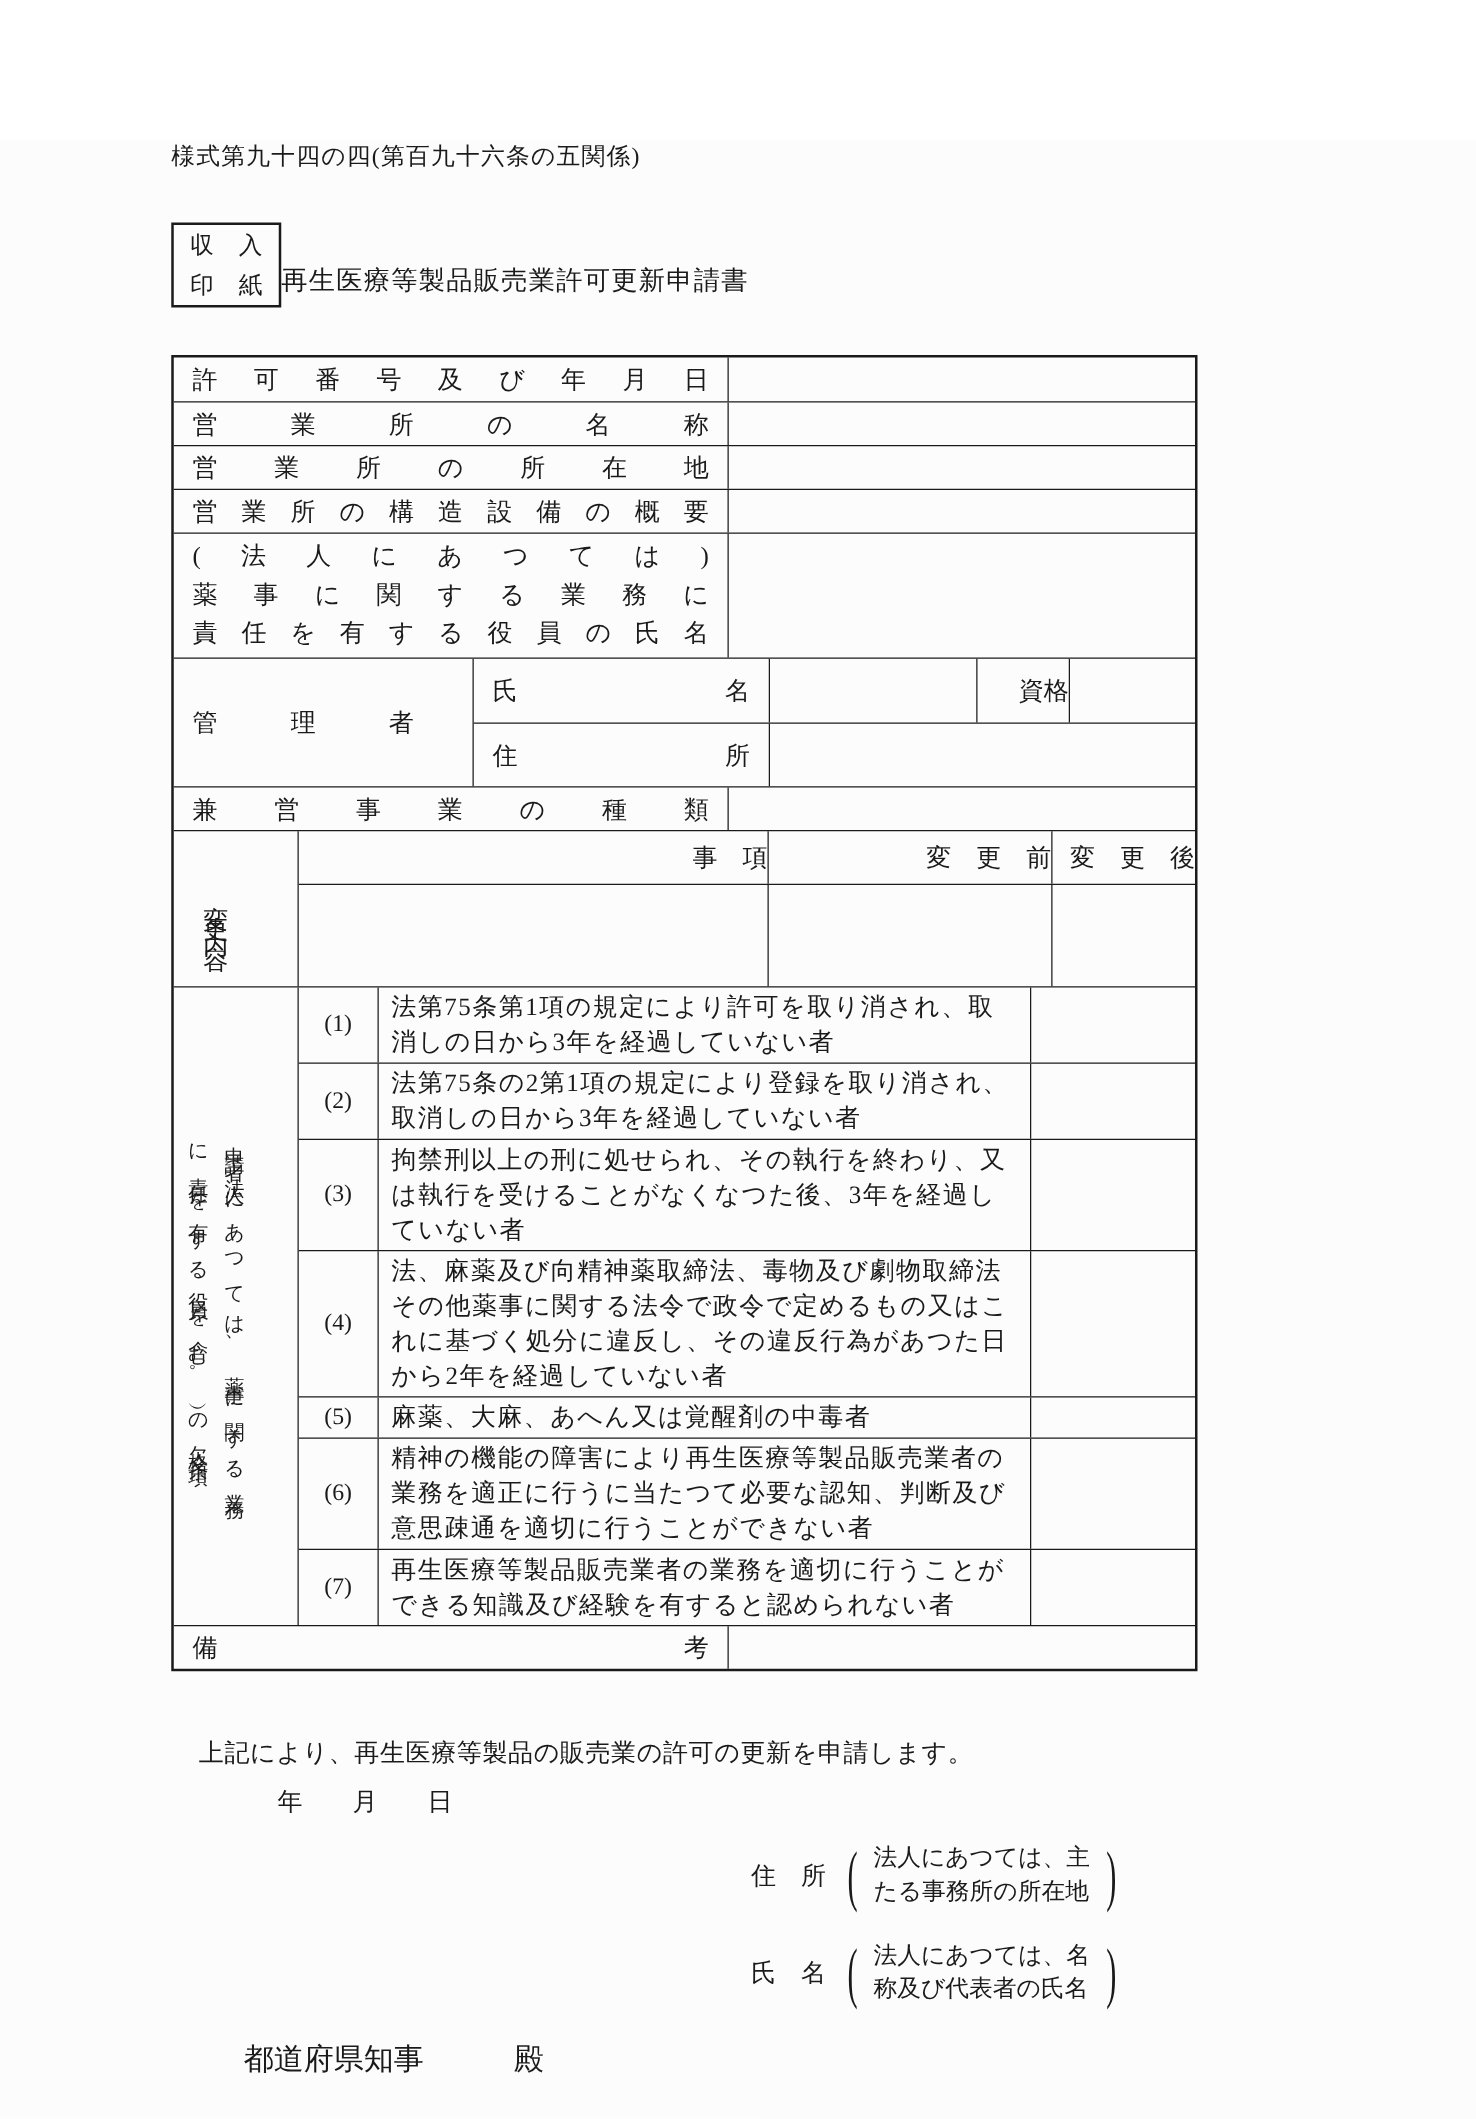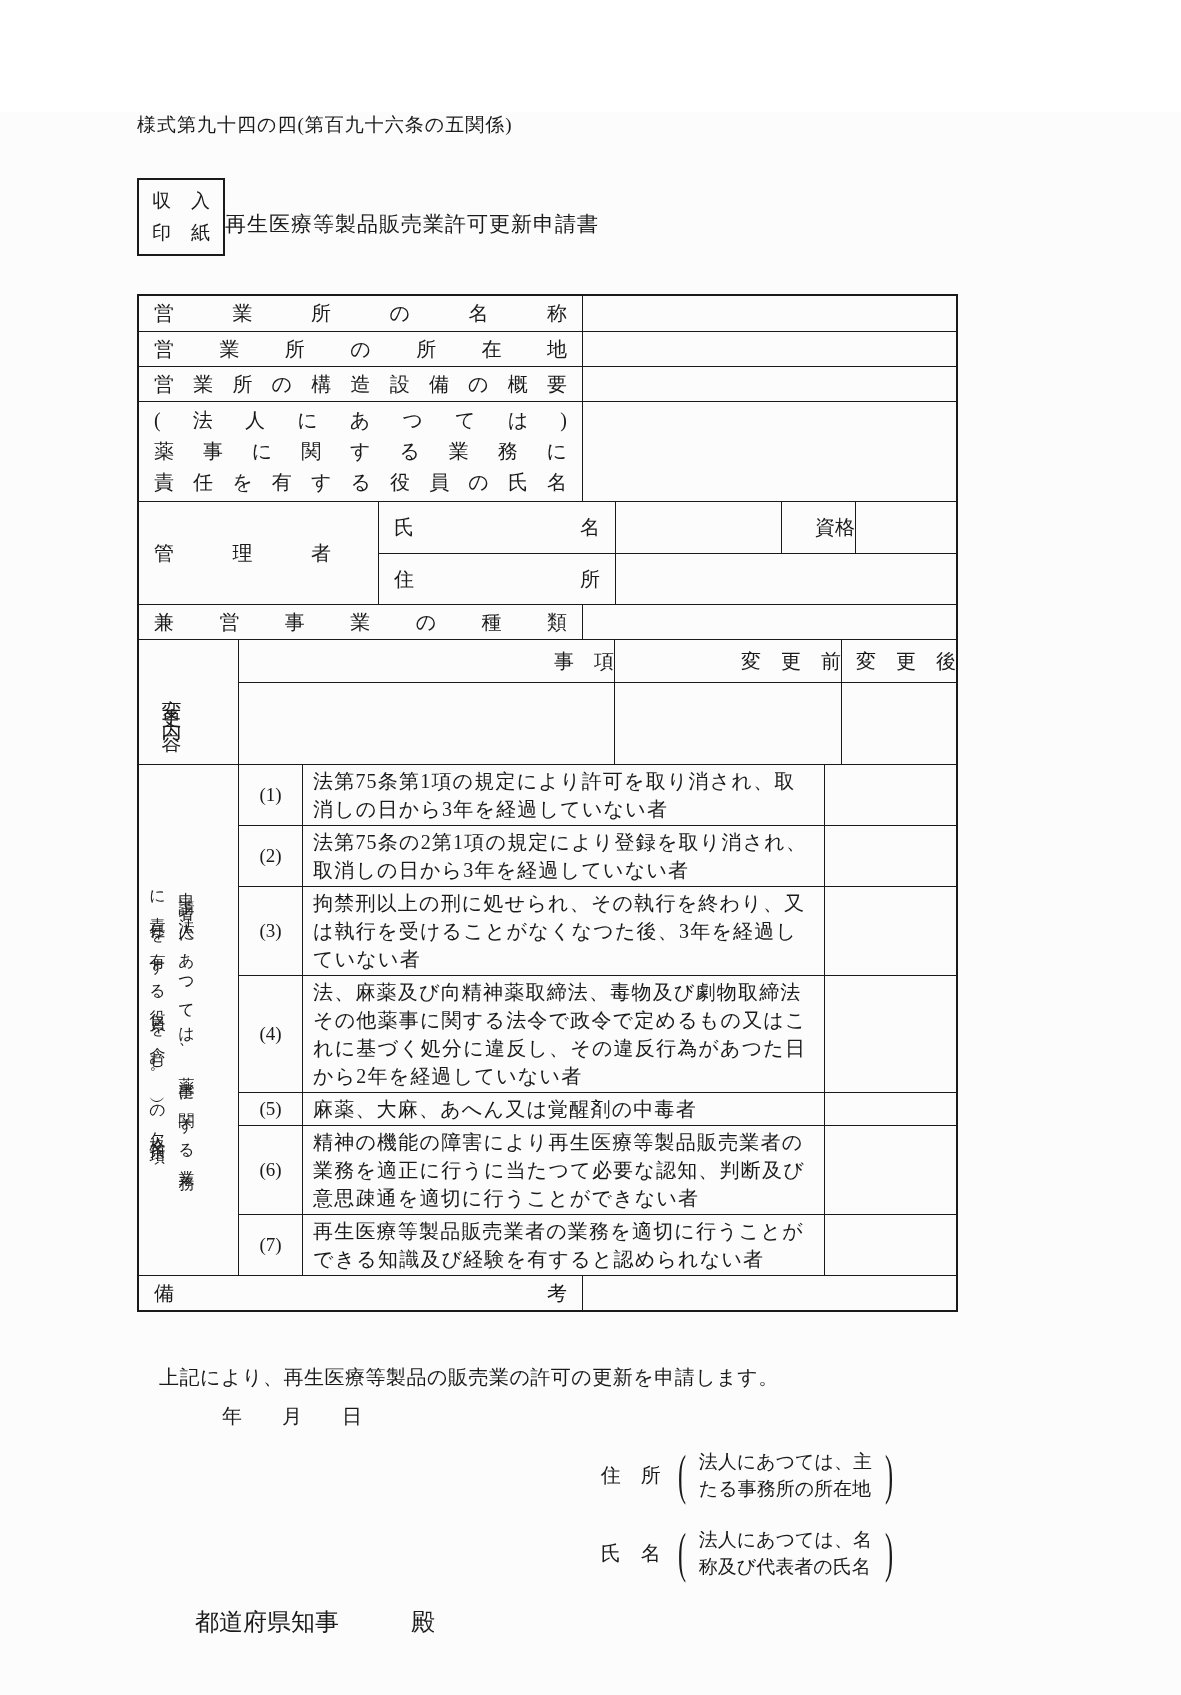--- a/index.html
+++ b/index.html
@@ -16,21 +16,21 @@
   .form-no {
     margin:112px 0 0 137px;
     font-size:19px; letter-spacing:1px;
   }
 
   .title-row {
     margin:40px 0 0 137px; width:821px;
     display:flex; align-items:flex-start;
   }
   .stamp-box {
-    width:88px; height:78px; border:2px solid #1a1a1a;
+    width:88px; height:68px; border:2px solid #1a1a1a;
     display:flex; flex-direction:column; justify-content:center;
     padding:0 13px; gap:6px;
     font-size:19px;
   }
   .stamp-box div { text-align:justify; text-align-last:justify; }
   .doc-title {
     flex:1; text-align:left; font-size:21px; letter-spacing:1px;
     margin-top:32px;
   }
 
@@ -111,20 +111,26 @@
       <div>収入</div>
       <div>印紙</div>
     </div>
     <div class="doc-title">再生医療等製品販売業許可更新申請書</div>
   </div>
 
   <div class="tbl">
 
     <div class="row h35">
       <div class="cell w443">
+          <span class="jl">許可番号及び年月日</span>
+        </div>
+      <div class="cell f1 bl"></div>
+    </div>
+    <div class="row h35">
+      <div class="cell w443">
           <span class="jl">営業所の名称</span>
         </div>
       <div class="cell f1 bl"></div>
     </div>
     <div class="row h35">
       <div class="cell w443">
           <span class="jl">営業所の所在地</span>
         </div>
       <div class="cell f1 bl"></div>
     </div>

